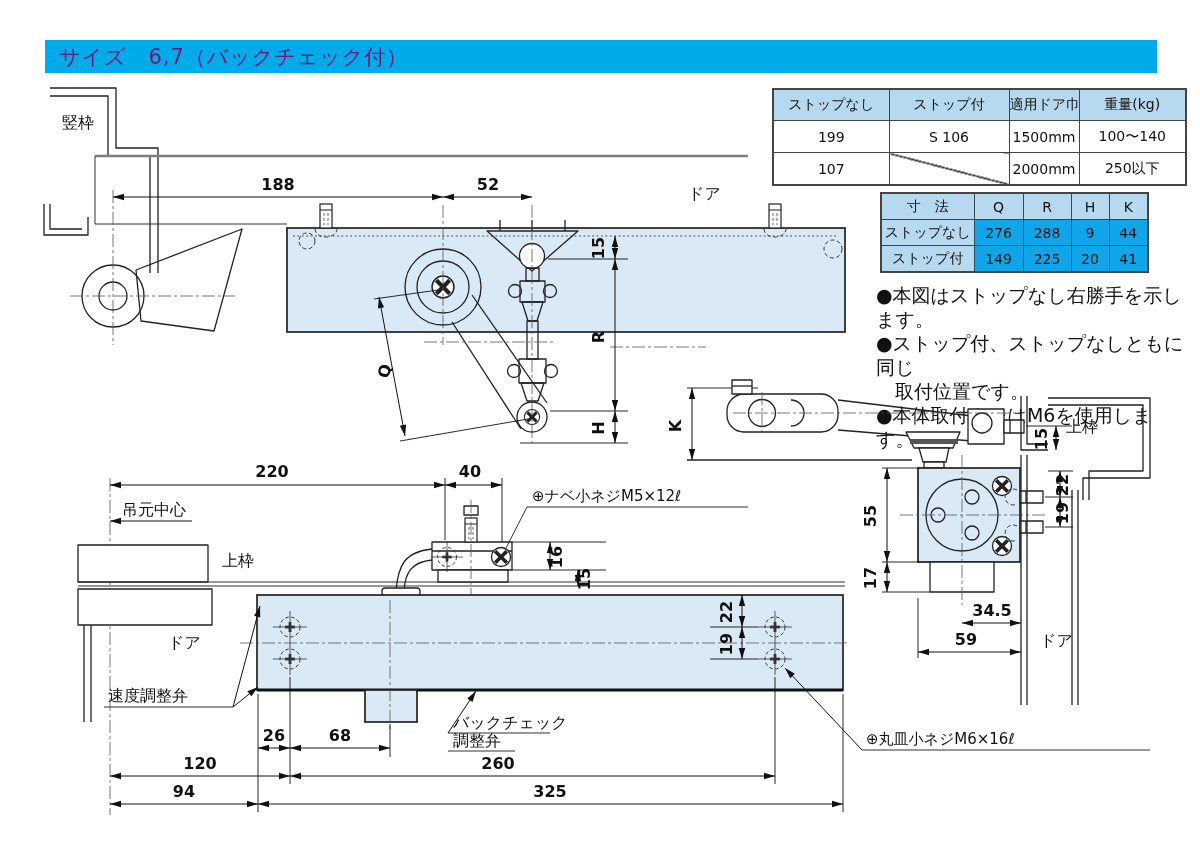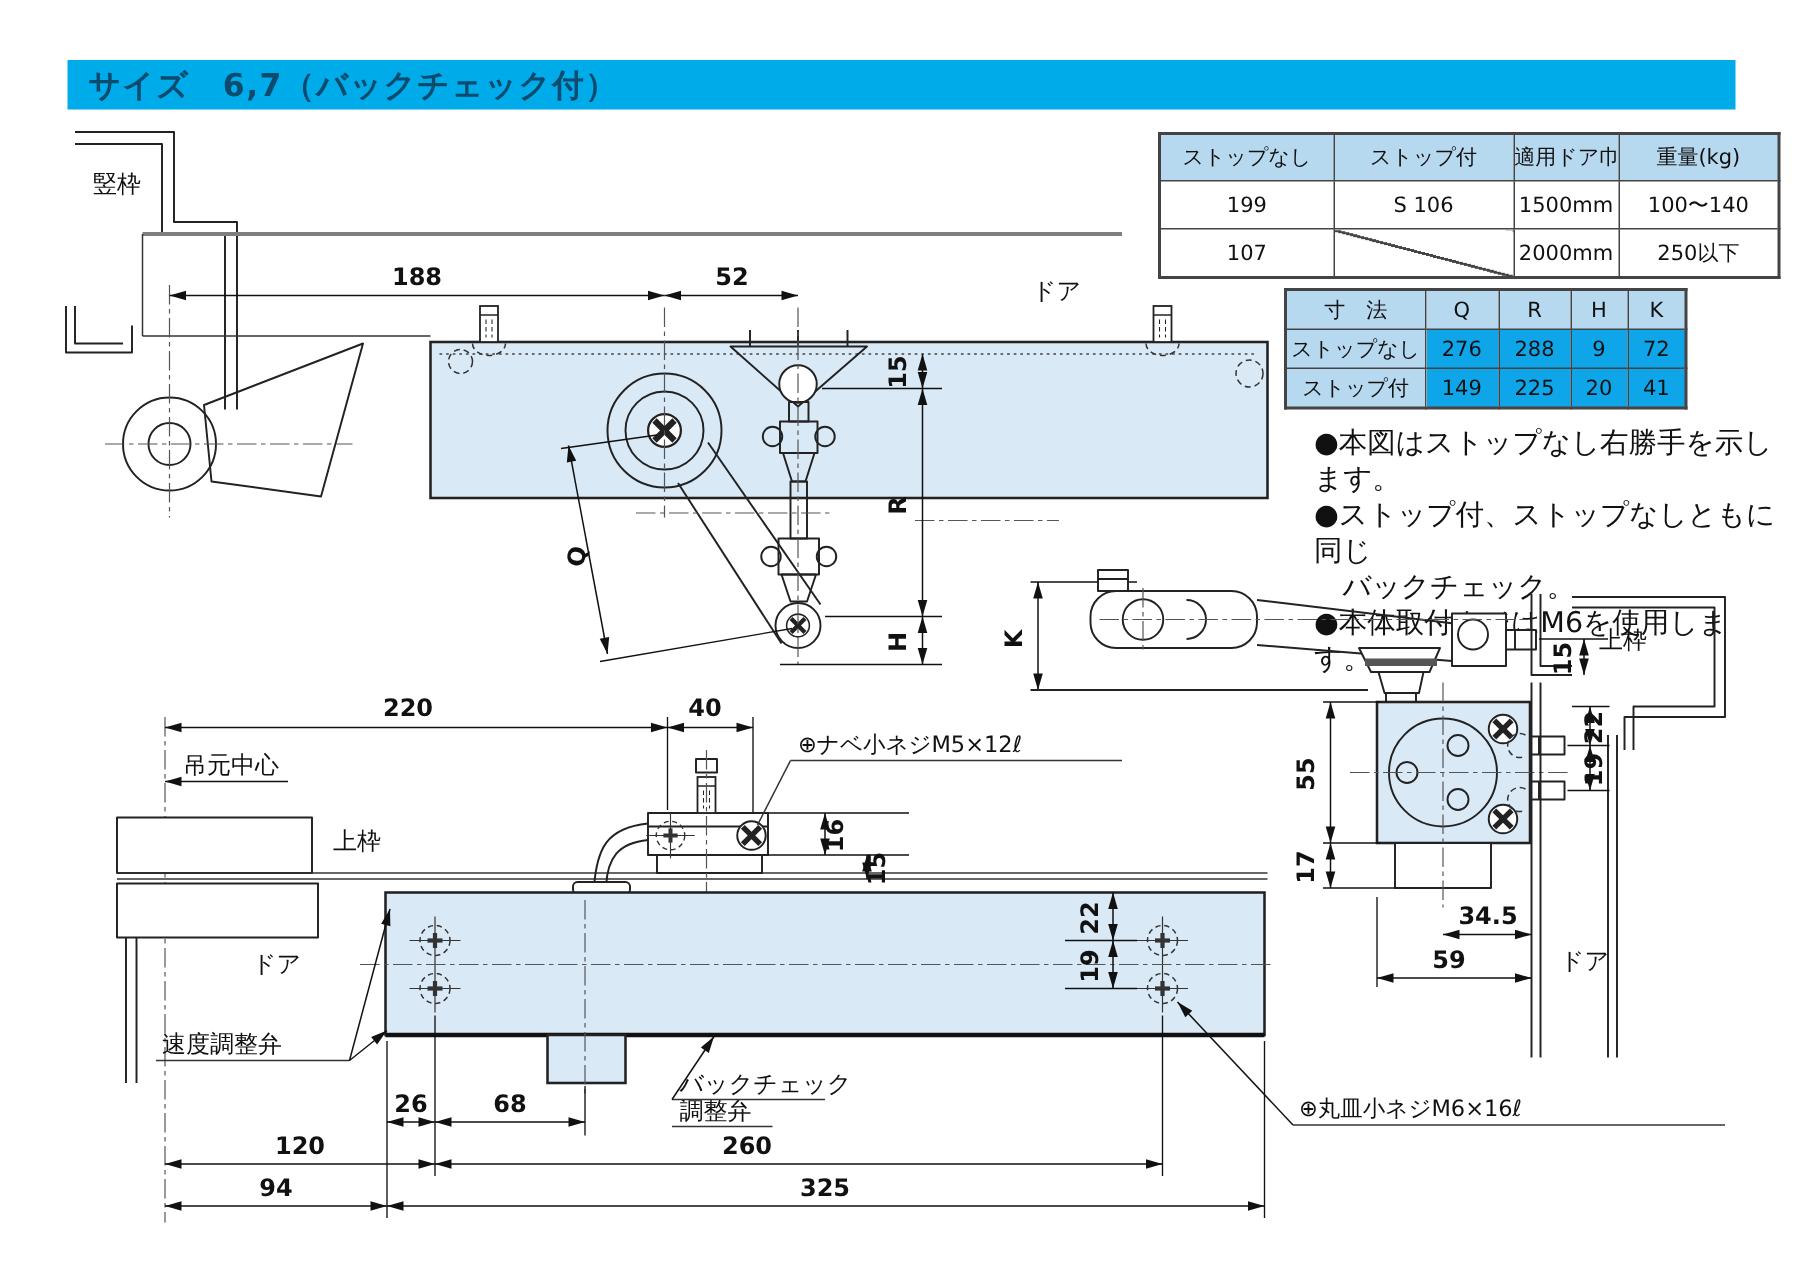--- a/index.html
+++ b/index.html
@@ -1,28 +1,28 @@
 <!DOCTYPE html>
 <html><head>
 <meta charset="utf-8">
 <style>
   html,body{margin:0;padding:0;background:#fff;}
   #page{position:relative;width:1200px;height:848px;background:#fff;overflow:hidden;
         font-family:"DejaVu Sans",sans-serif;color:#111;}
   
   #hbar{position:absolute;left:45px;top:40px;width:1112px;height:33px;background:#00ABEA;
         display:flex;align-items:center;}
-  #hbar .t{color:#0c4a6e;font-size:21px;font-weight:bold;padding-left:14px;letter-spacing:1px;}
+  #hbar .t{color:#701a75;font-size:21px;font-weight:normal;padding-left:14px;letter-spacing:1px;}
   
   table{border-collapse:collapse;table-layout:fixed;font-size:14px;}
   td,th{border:1.5px solid #444;text-align:center;padding:0;font-weight:normal;overflow:hidden;white-space:nowrap;}
   #spec{position:absolute;left:772px;top:88px;width:413px;border:2px solid #444;}
   #spec th{background:#B7D9F0;height:30px;}
   #spec td{background:#fff;height:31px;}
-  #dimtab{position:absolute;left:856px;top:192px;width:267px;border:2px solid #444;}
+  #dimtab{position:absolute;left:880px;top:192px;width:267px;border:2px solid #444;}
   #dimtab th{background:#B7D9F0;height:25px;}
   #dimtab td{background:#0ea5e9;height:25px;}
   #dimtab td.hd{background:#B7D9F0;}
   .diag{background:linear-gradient(to top right,#fff calc(50% - 0.9px),#444 calc(50% - 0.9px),#444 calc(50% + 0.9px),#fff calc(50% + 0.9px)) !important;}
   
   #notes{position:absolute;left:876px;top:283px;width:310px;font-size:19px;line-height:24px;}
   
   #dwg{position:absolute;left:0;top:0;}
   #dwg .o{stroke:#222;stroke-width:1.3;fill:none;stroke-linejoin:round;}
   #dwg .ow{stroke:#222;stroke-width:1.3;fill:#fff;stroke-linejoin:round;}
@@ -91,36 +91,36 @@
       <th>Q</th>
       <th>R</th>
       <th>H</th>
       <th>K</th>
     </tr>
     <tr>
       <td class="hd">ストップなし</td>
       <td>276</td>
       <td>288</td>
       <td>9</td>
-      <td>72</td>
+      <td>44</td>
     </tr>
     <tr>
       <td class="hd">ストップ付</td>
       <td>149</td>
       <td>225</td>
       <td>20</td>
       <td>41</td>
     </tr>
   </tbody>
     </table>
 
   <div id="notes">
     <div>●本図はストップなし右勝手を示します。</div>
     <div>●ストップ付、ストップなしともに同じ</div>
-    <div>　バックチェック。</div>
+    <div>　取付位置です。</div>
     <div>●本体取付ネジはM6を使用します。</div>
   </div>
 
   <svg id="dwg" width="1200" height="848" viewBox="0 0 1200 848">
     <defs>
       <marker id="mE" markerUnits="userSpaceOnUse" markerWidth="13" markerHeight="10" refX="12" refY="5" orient="auto">
           <path d="M1,1.8 L12,5 L1,8.2 Z" fill="#111"></path>
         </marker>
       <marker id="mS" markerUnits="userSpaceOnUse" markerWidth="13" markerHeight="10" refX="1" refY="5" orient="auto">
           <path d="M12,1.8 L1,5 L12,8.2 Z" fill="#111"></path>

